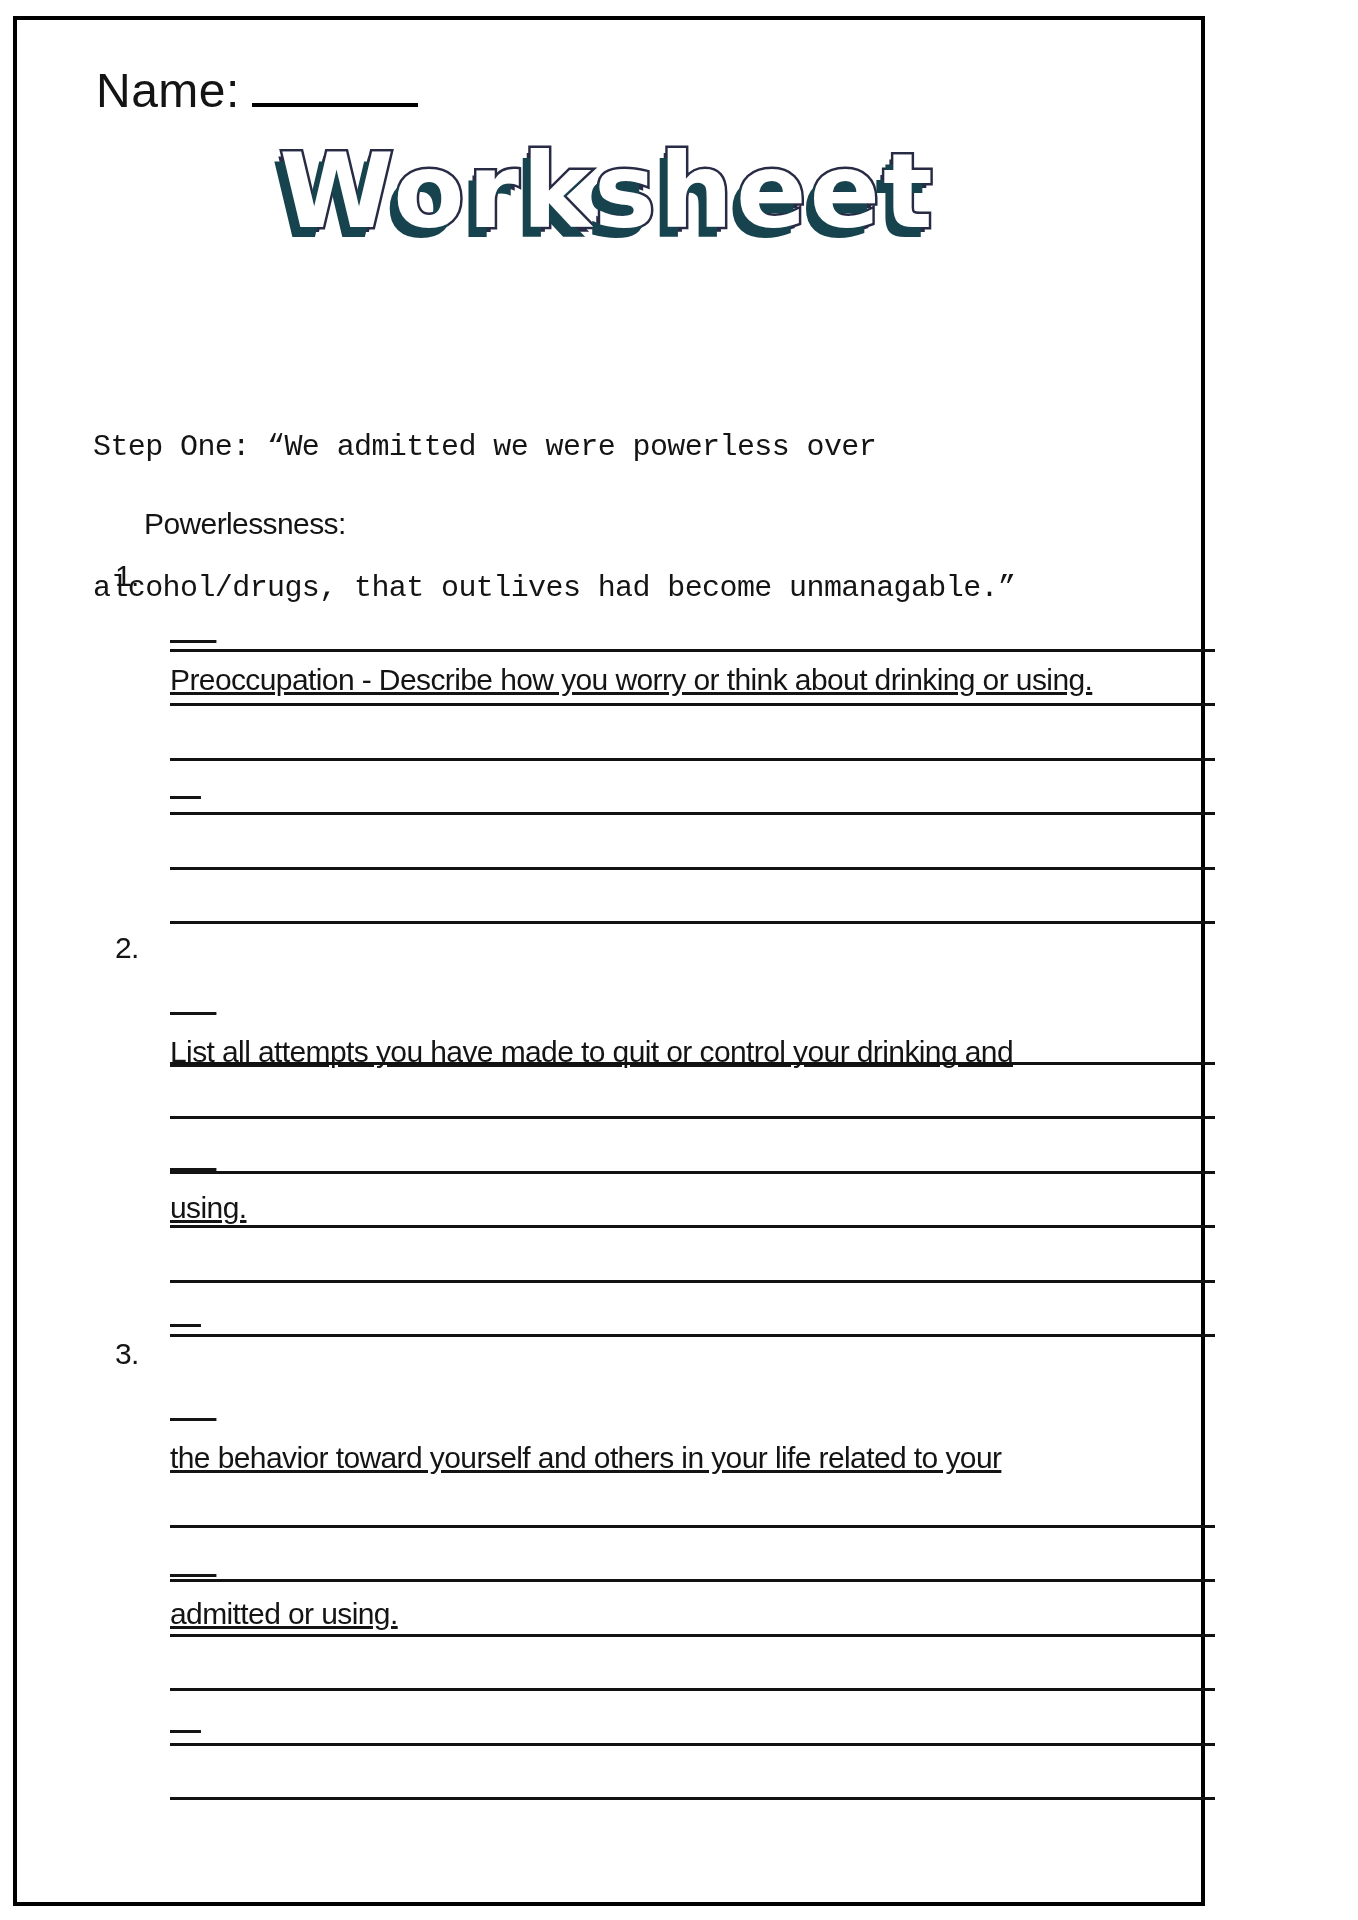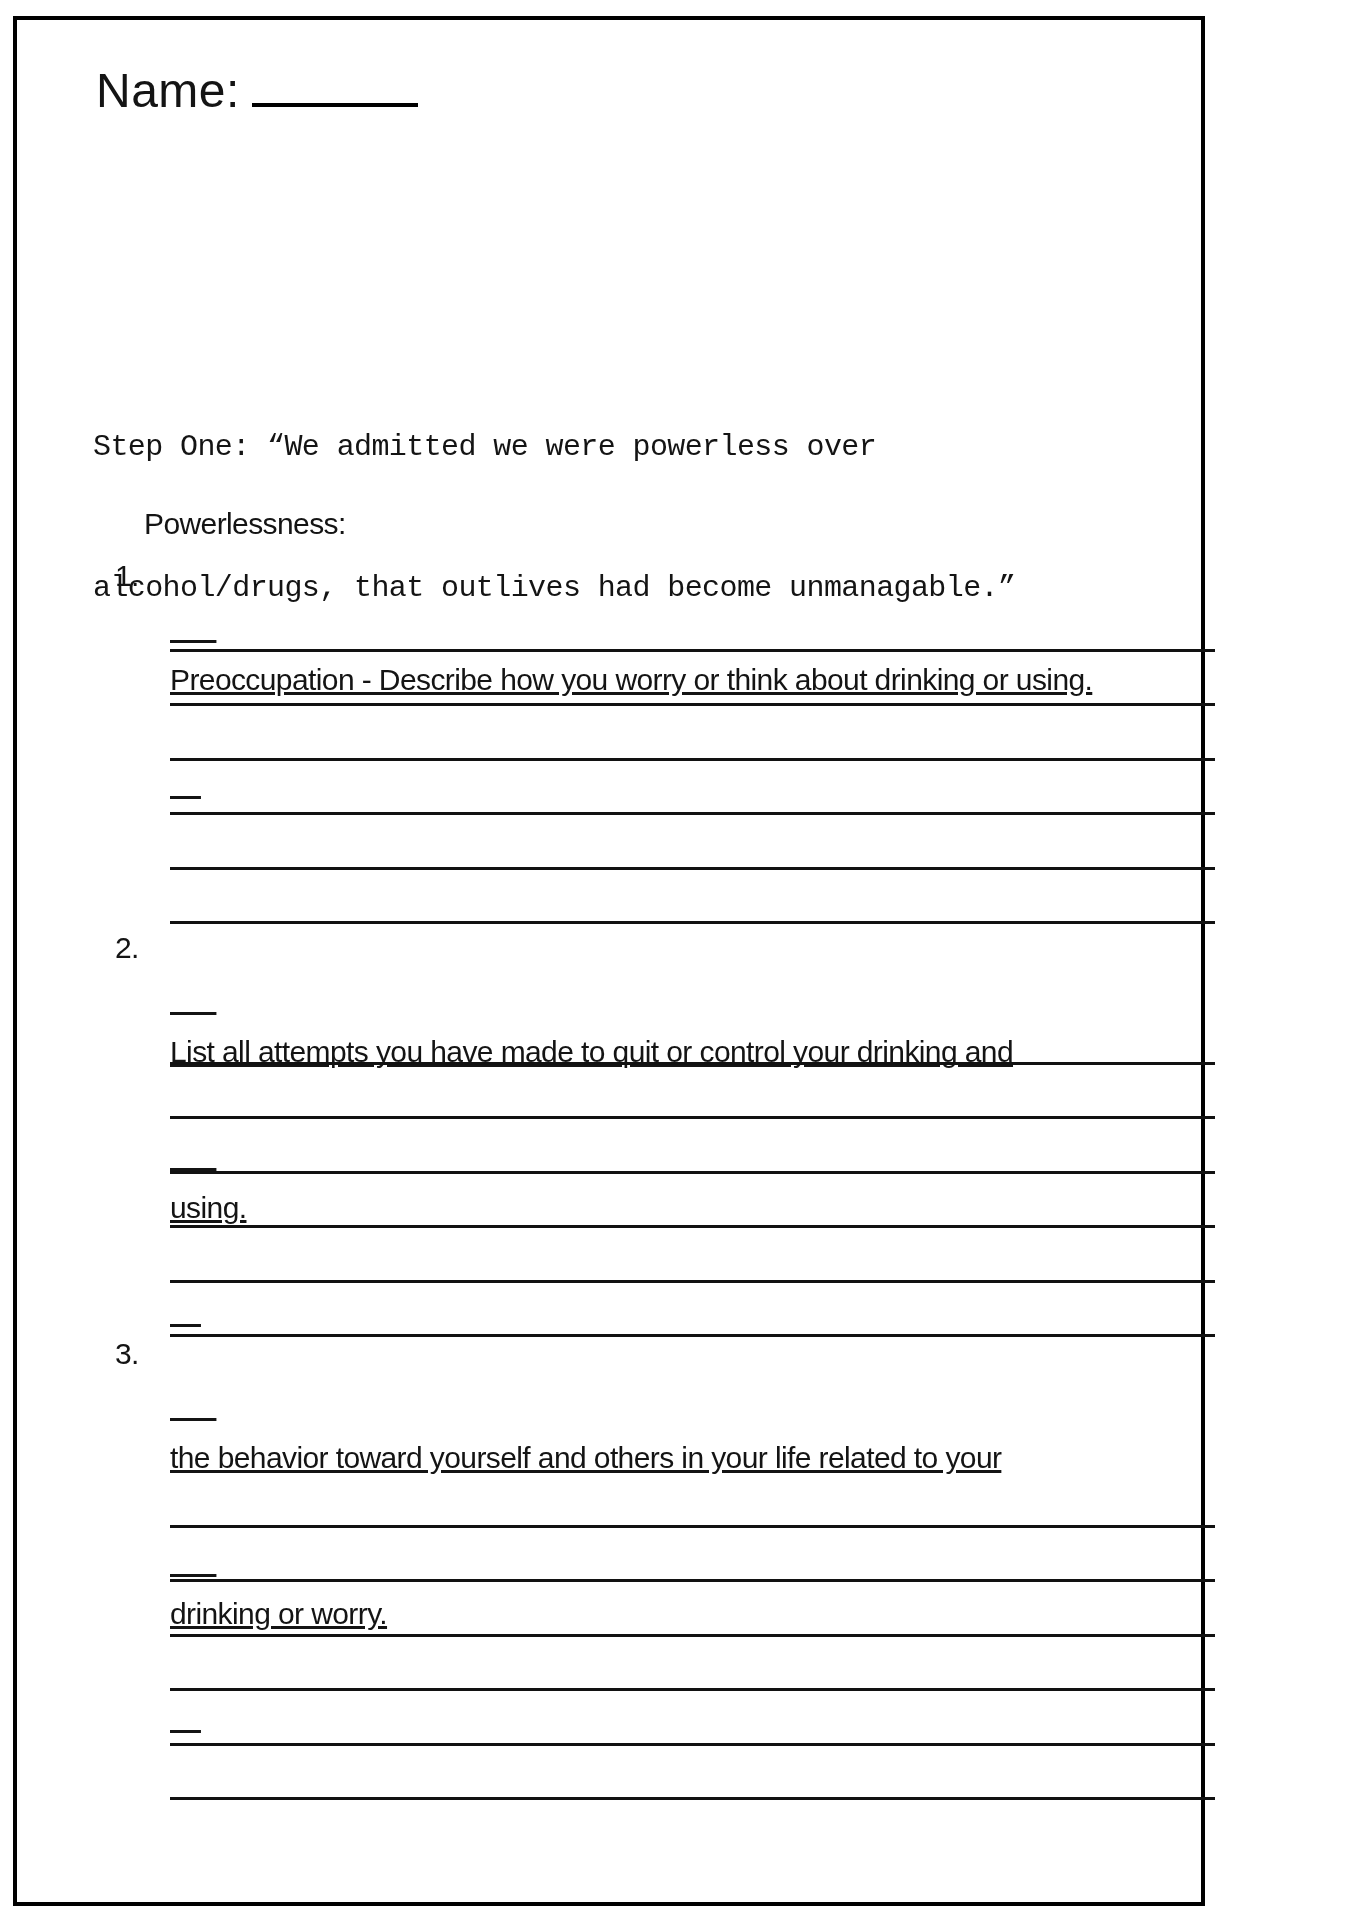--- a/index.html
+++ b/index.html
@@ -96,20 +96,23 @@
 </head>
 <body>
 
 <div class="page">
   <div class="frame"></div>
 
   <div class="name-row">
     <span>Name:</span><span class="name-line"></span>
   </div>
 
+  <div class="title-wrap">
+    <span class="title">Worksheet</span>
+  </div>
 
   <div class="step-quote">
     <div>Step One: “We admitted we were powerless over</div>
     <div>alcohol/drugs, that outlives had become unmanagable.”</div>
   </div>
 
   <div class="section-heading">Powerlessness:</div>
 
   <div class="item" id="item-1">
     <span class="num">1.</span>
@@ -139,21 +142,21 @@
       <div class="answer-line"></div>
       <div class="answer-line"></div>
       <div class="answer-line"></div>
       <div class="answer-line"></div>
     </div>
 
   <div class="item" id="item-3">
     <span class="num">3.</span>
     <div class="prompt">
       <div>the behavior toward yourself and others in your life related to your</div>
-      <div>drinking or worry.</div>
+      <div>admitted or using.</div>
     </div>
   </div>
   <div class="answer-lines" id="lines-3">
     <div class="answer-line"></div>
   <div class="answer-line"></div>
       <div class="answer-line"></div>
       <div class="answer-line"></div>
       <div class="answer-line"></div>
       <div class="answer-line"></div>
     </div>

